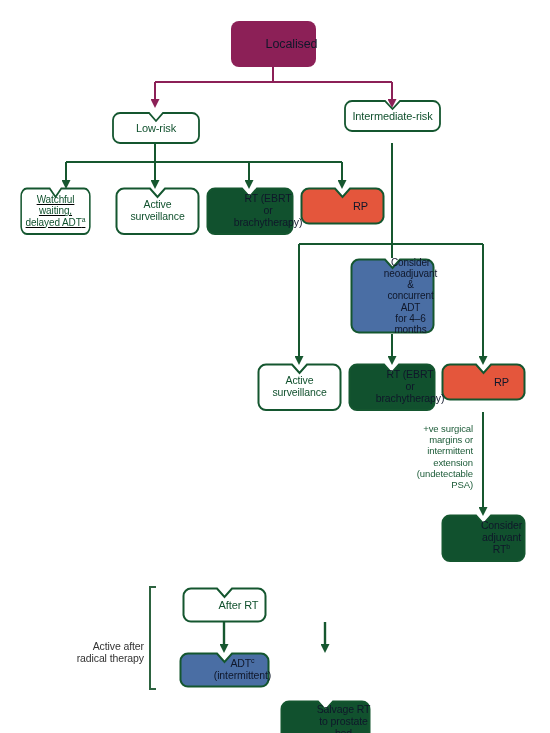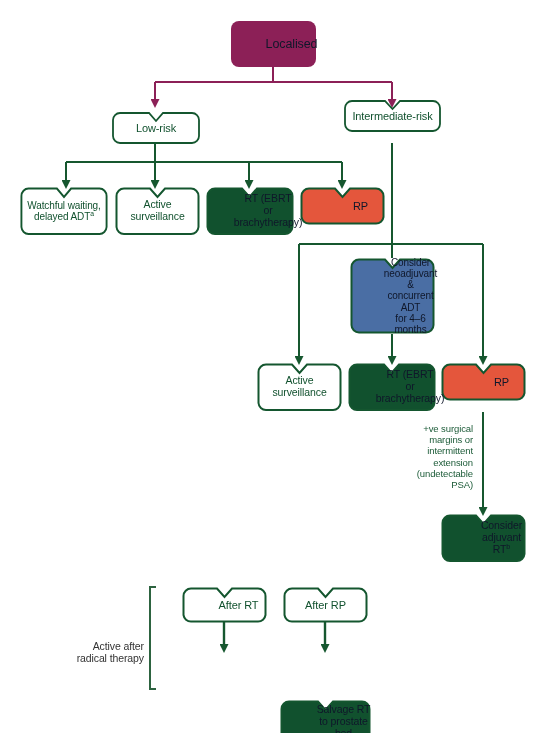--- a/index.html
+++ b/index.html
@@ -135,21 +135,21 @@
     <span class="ntext t-green">Low-risk</span>
   </div>
 
   <div class="node" style="left:344px; top:100px; width:97px; height:32px; font-size:11px;">
     <svg class="nbox" viewBox="0 0 97 32" preserveAspectRatio="none">
       <path d="M8,1 H41 L48.5,9 L56,1 H89 A7,7 0 0 1 96,8 V24 A7,7 0 0 1 89,31 H8 A7,7 0 0 1 1,24 V8 A7,7 0 0 1 8,1 Z" fill="#ffffff" stroke="#14562f" stroke-width="1.8"></path>
     </svg>
     <span class="ntext t-green">Intermediate-risk</span>
   </div>
 
-  <div class="node" style="left:20px; top:187px; width:88px; height:48px; font-size:10px;">
+  <div class="node" style="left:20px; top:187px; width:71px; height:48px; font-size:10px;text-decoration:underline;">
     <svg class="nbox" viewBox="0 0 93 48" preserveAspectRatio="none">
       <path d="M9,1.5 H39 L46.5,10 L54,1.5 H84 A7.5,7.5 0 0 1 91.5,9 V40 A7.5,7.5 0 0 1 84,47 H9 A7.5,7.5 0 0 1 1.5,40 V9 A7.5,7.5 0 0 1 9,1.5 Z" fill="#ffffff" stroke="#14562f" stroke-width="2"></path>
     </svg>
     <span class="ntext t-green">
       <span>Watchful waiting,</span><br>
       <span>delayed ADT</span><sup>a</sup>
     </span>
   </div>
 
   <div class="node" style="left:115px; top:187px; width:85px; height:48px; font-size:10.5px;">
@@ -241,27 +241,27 @@
     <span>radical therapy</span>
   </div>
 
   <div class="node" style="left:182px; top:587px; width:85px; height:36px; font-size:11px;padding-left:28px;">
     <svg class="nbox" viewBox="0 0 85 36" preserveAspectRatio="none">
       <path d="M9,1.5 H35 L42.5,10 L50,1.5 H76 A7.5,7.5 0 0 1 83.5,9 V28 A7.5,7.5 0 0 1 76,34.5 H9 A7.5,7.5 0 0 1 1.5,28 V9 A7.5,7.5 0 0 1 9,1.5 Z" fill="#ffffff" stroke="#14562f" stroke-width="2"></path>
     </svg>
     <span class="ntext t-green">After RT</span>
   </div>
 
-  <div class="node" style="left:283px; top:587px; width:85px; height:36px; font-size:11px;">
-    <svg class="nbox" viewBox="0 0 85 36" preserveAspectRatio="none">
-      <path d="M9,1.5 H35 L42.5,10 L50,1.5 H76 A7.5,7.5 0 0 1 83.5,9 V28 A7.5,7.5 0 0 1 76,34.5 H9 A7.5,7.5 0 0 1 1.5,28 V9 A7.5,7.5 0 0 1 9,1.5 Z" fill="#ffffff" stroke="#14562f" stroke-width="2"></path>
-    </svg>
-    <span class="ntext t-green">After RP</span>
-  </div>
-
+
+  <div class="node" style="left:179px; top:652px; width:91px; height:36px; font-size:10.5px;">
+    <svg class="nbox" viewBox="0 0 91 36" preserveAspectRatio="none">
+      <path d="M9,1.5 H38 L45.5,10 L53,1.5 H82 A7.5,7.5 0 0 1 89.5,9 V28 A7.5,7.5 0 0 1 82,34.5 H9 A7.5,7.5 0 0 1 1.5,28 V9 A7.5,7.5 0 0 1 9,1.5 Z" fill="#4a6ea4" stroke="#14562f" stroke-width="2"></path>
+    </svg>
+    <span class="ntext t-white"><span>ADT</span><sup>c</sup><span> (intermittent)</span></span>
+  </div>
 
   <div class="node" style="left:280px; top:652px; width:91px; height:44px; font-size:10.5px;margin-top:48px;">
     <svg class="nbox" viewBox="0 0 91 44" preserveAspectRatio="none">
       <path d="M9,1.5 H38 L45.5,10 L53,1.5 H82 A7.5,7.5 0 0 1 89.5,9 V36 A7.5,7.5 0 0 1 82,42.5 H9 A7.5,7.5 0 0 1 1.5,36 V9 A7.5,7.5 0 0 1 9,1.5 Z" fill="#11512e" stroke="#14562f" stroke-width="2"></path>
     </svg>
     <span class="ntext t-white">
       <span>Salvage RT</span><br>
       <span>to prostate bed</span>
     </span>
   </div>

